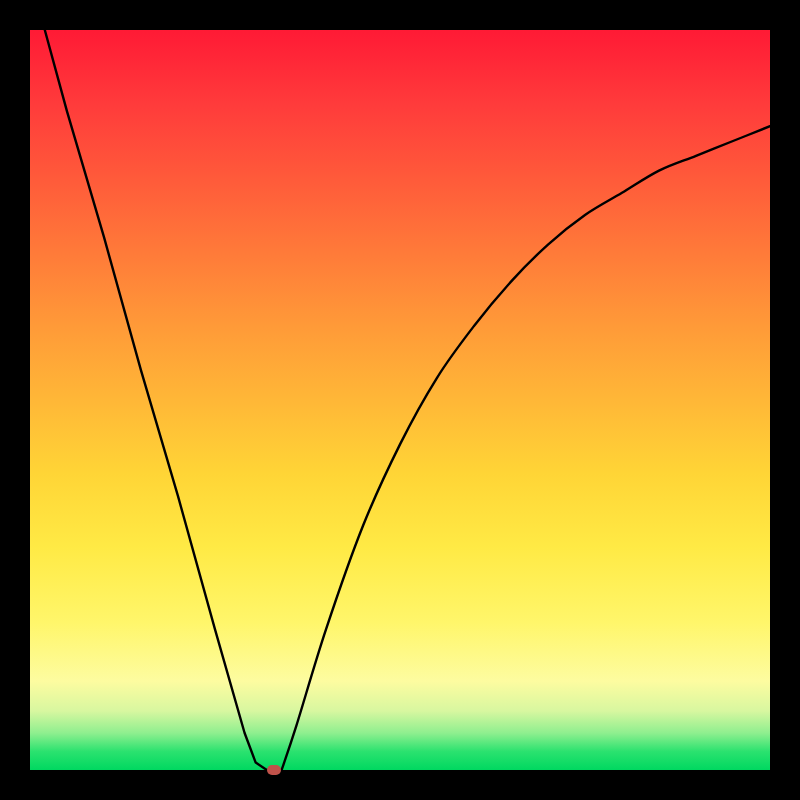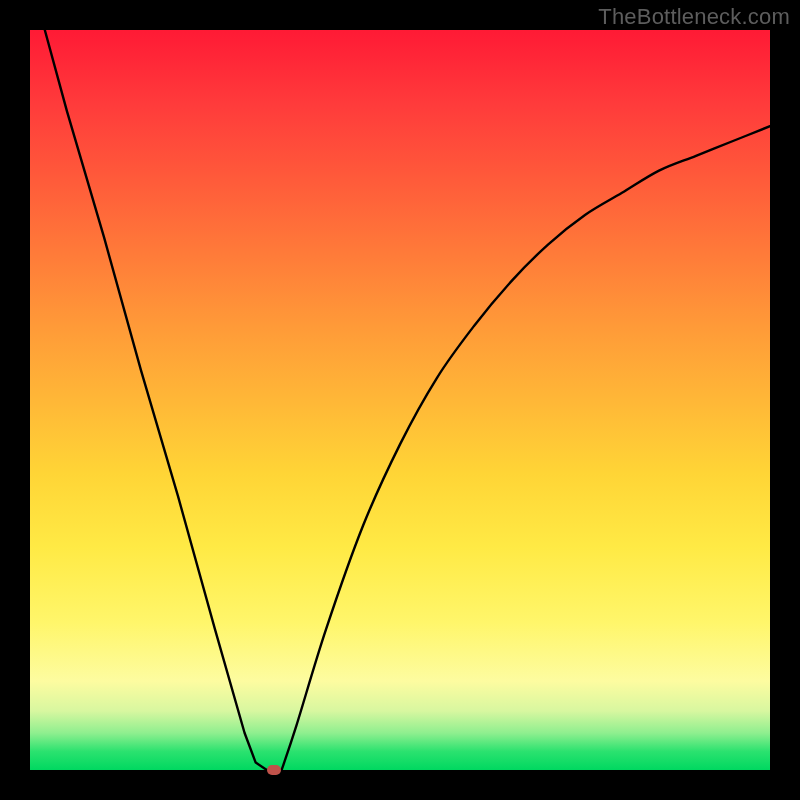--- a/index.html
+++ b/index.html
@@ -63,21 +63,20 @@
     height: 10px;
     border-radius: 5px;
     background: #c0524a;
     transform: translate(-50%, -50%);
   }
 </style>
 </head>
 <body>
 
 <div class="frame">
-  <div class="watermark">TheBottleneck.com</div>
 
   <div class="plot">
 
     <svg class="curve" viewBox="0 0 740 740" preserveAspectRatio="none">
       <path id="curve-path" fill="none" stroke="#000" stroke-width="2.4" stroke-linejoin="round" stroke-linecap="round" d="M 14.8 0.0 L 37.0 81.4 L 74.0 207.2 L 111.0 340.4 L 148.0 466.2 L 185.0 599.4 L 214.6 703.0 L 225.7 732.6 L 236.8 740.0 L 236.8 740.0 L 251.6 740.0 C 254.1 732.6, 259.0 719.0, 266.4 695.6 C 273.8 672.2, 284.9 632.7, 296.0 599.4 C 307.1 566.1, 320.7 526.6, 333.0 495.8 C 345.3 465.0, 357.7 439.1, 370.0 414.4 C 382.3 389.7, 394.7 367.5, 407.0 347.8 C 419.3 328.1, 431.7 312.0, 444.0 296.0 C 456.3 280.0, 468.7 265.2, 481.0 251.6 C 493.3 238.0, 505.7 225.7, 518.0 214.6 C 530.3 203.5, 542.7 193.6, 555.0 185.0 C 567.3 176.4, 579.7 170.2, 592.0 162.8 C 604.3 155.4, 616.7 146.8, 629.0 140.6 C 641.3 134.4, 653.7 130.7, 666.0 125.8 C 678.3 120.9, 690.7 115.9, 703.0 111.0 C 715.3 106.1, 733.8 98.7, 740.0 96.2"></path>
     </svg>
 
     <div class="minpoint" id="minpoint" style="left: 244.2px; top: 740px; background: rgb(192, 82, 74);"></div>
   </div>
 </div>

